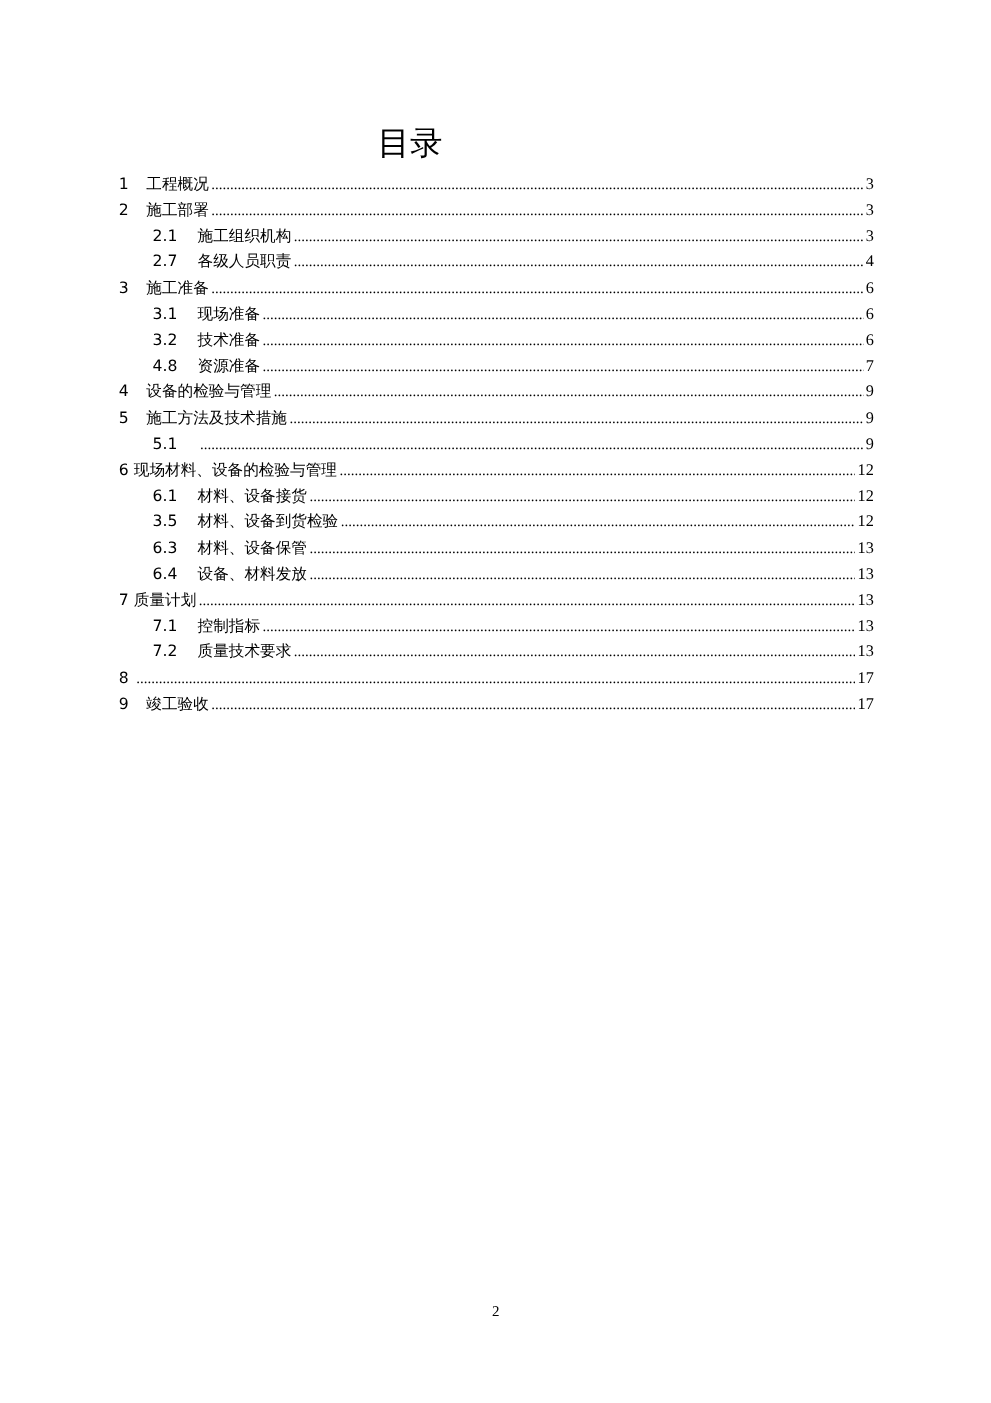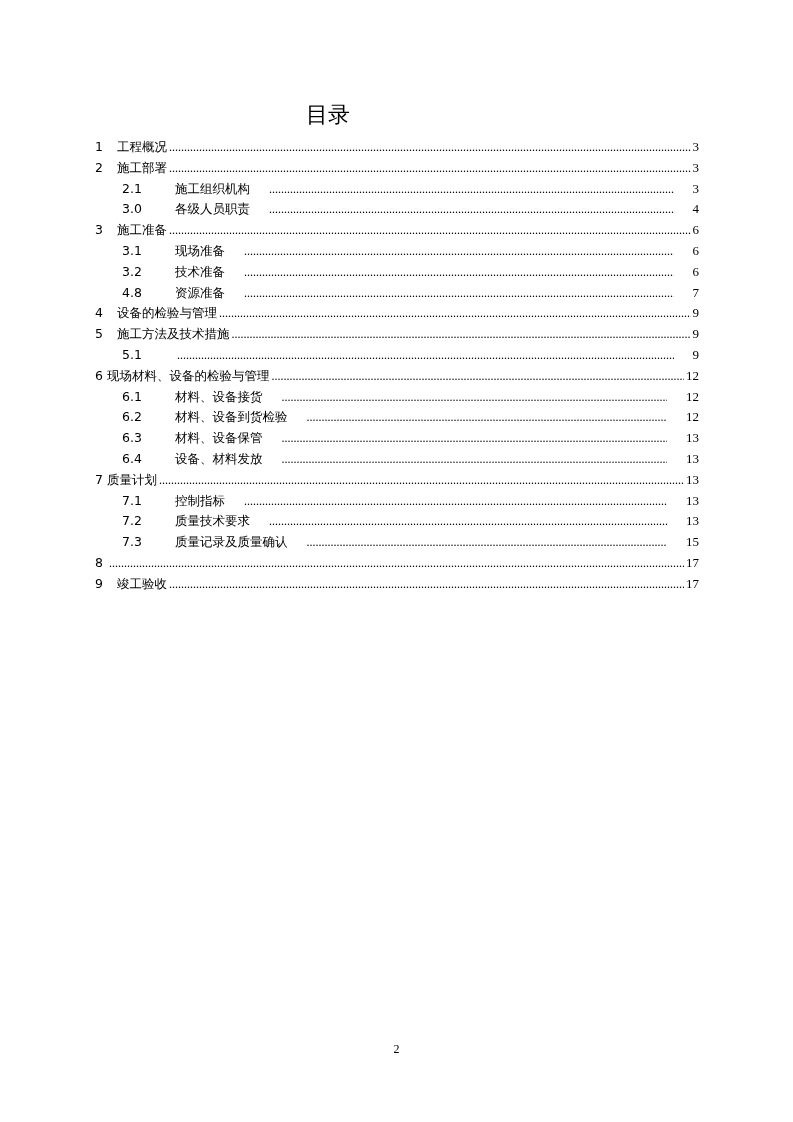--- a/index.html
+++ b/index.html
@@ -14,41 +14,40 @@
       overflow: hidden;
       color: #000000;
       font-family: "DejaVu Sans", sans-serif;
     }
     .page-title {
       position: absolute;
       top: 100px;
       left: 0;
       width: 656px;
       text-align: center;
-      font-size: 22px;
+      font-size: 26px;
       line-height: 30px;
       font-family: "DejaVu Sans", sans-serif;
     }
     .toc {
       position: absolute;
       top: 137px;
       left: 95px;
       width: 604px;
     }
     .toc-row {
       display: flex;
       align-items: baseline;
       height: 20.8px;
       font-size: 12.5px;
       line-height: 20.8px;
       white-space: nowrap;
     }
     .toc-row.level-2 {
       padding-left: 27px;
-      gap: 17px;
     }
     .toc-num {
       display: inline-block;
       font-family: "DejaVu Sans", sans-serif;
     }
     .toc-row.level-1 .toc-num {
       min-width: 22px;
     }
     .toc-row.level-1 .toc-num.tight {
       min-width: 12px;
@@ -105,21 +104,21 @@
       <span class="toc-leader"></span>
       <span class="toc-page">3</span>
     </div>
     <div class="toc-row level-2">
       <span class="toc-num">2.1</span>
       <span class="toc-text">施工组织机构</span>
       <span class="toc-leader"></span>
       <span class="toc-page">3</span>
     </div>
     <div class="toc-row level-2">
-      <span class="toc-num">3.0</span>
+      <span class="toc-num">2.7</span>
       <span class="toc-text">各级人员职责</span>
       <span class="toc-leader"></span>
       <span class="toc-page">4</span>
     </div>
     <div class="toc-row level-1">
       <span class="toc-num">3</span>
       <span class="toc-text">施工准备</span>
       <span class="toc-leader"></span>
       <span class="toc-page">6</span>
     </div>
@@ -164,21 +163,21 @@
       <span class="toc-leader"></span>
       <span class="toc-page">12</span>
     </div>
     <div class="toc-row level-2">
       <span class="toc-num">6.1</span>
       <span class="toc-text">材料、设备接货</span>
       <span class="toc-leader"></span>
       <span class="toc-page">12</span>
     </div>
     <div class="toc-row level-2">
-      <span class="toc-num">6.2</span>
+      <span class="toc-num">3.5</span>
       <span class="toc-text">材料、设备到货检验</span>
       <span class="toc-leader"></span>
       <span class="toc-page">12</span>
     </div>
     <div class="toc-row level-2">
       <span class="toc-num">6.3</span>
       <span class="toc-text">材料、设备保管</span>
       <span class="toc-leader"></span>
       <span class="toc-page">13</span>
     </div>
@@ -199,26 +198,20 @@
       <span class="toc-text">控制指标</span>
       <span class="toc-leader"></span>
       <span class="toc-page">13</span>
     </div>
     <div class="toc-row level-2">
       <span class="toc-num">7.2</span>
       <span class="toc-text">质量技术要求</span>
       <span class="toc-leader"></span>
       <span class="toc-page">13</span>
     </div>
-    <div class="toc-row level-2">
-      <span class="toc-num">7.3</span>
-      <span class="toc-text">质量记录及质量确认</span>
-      <span class="toc-leader"></span>
-      <span class="toc-page">15</span>
-    </div>
     <div class="toc-row level-1">
       <span class="toc-num tight">8</span>
       <span class="toc-leader"></span>
       <span class="toc-page">17</span>
     </div>
     <div class="toc-row level-1">
       <span class="toc-num">9</span>
       <span class="toc-text">竣工验收</span>
       <span class="toc-leader"></span>
       <span class="toc-page">17</span>

